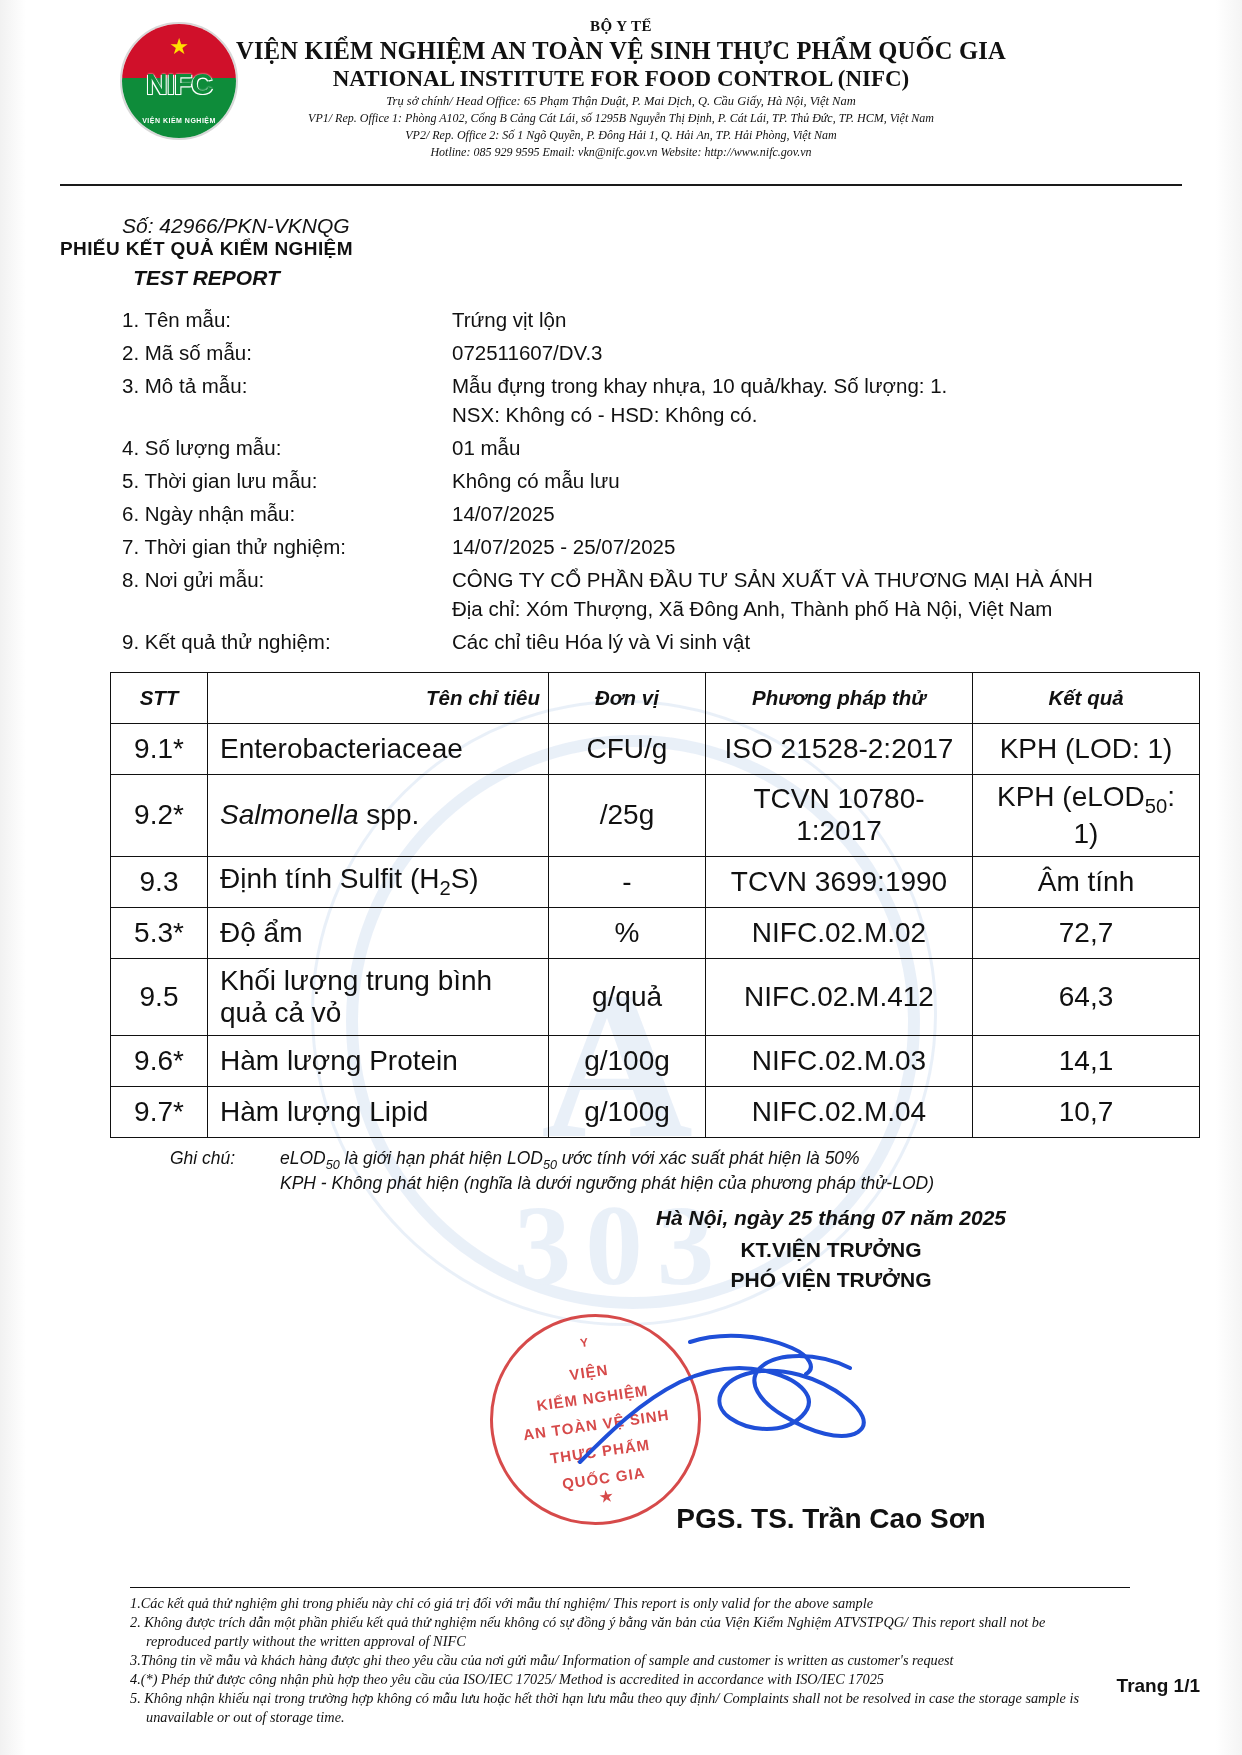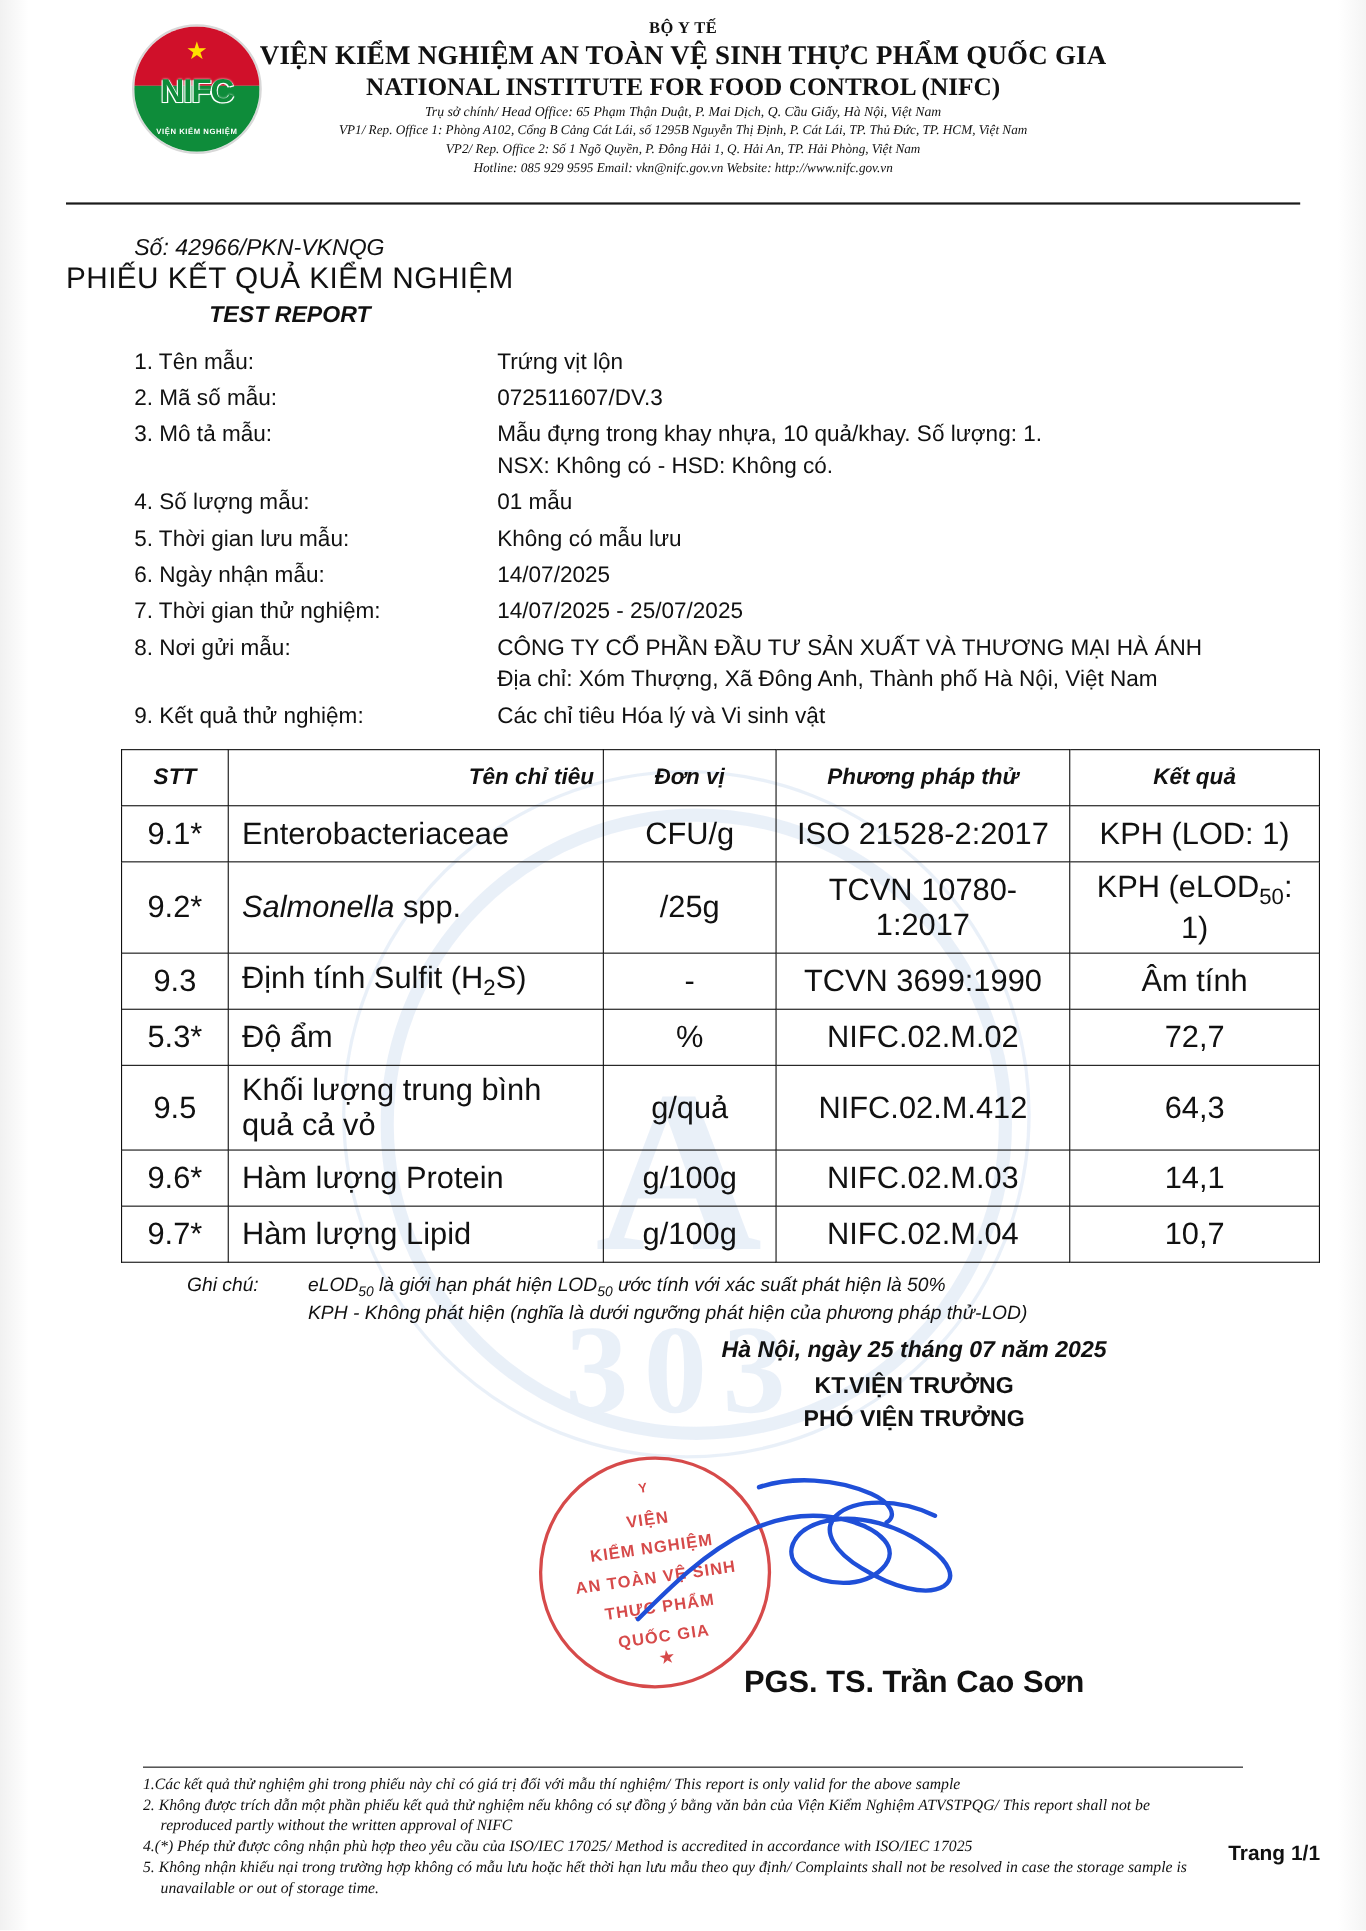--- a/index.html
+++ b/index.html
@@ -178,22 +178,22 @@
     padding-top: 6px;
     padding-left: 62px;
     box-sizing: border-box;
   }
   .title-block {
     flex: 1;
     text-align: center;
     padding-right: 40px;
   }
   .title-vn {
-    font-size: 27px;
-    font-weight: normal;
+    font-size: 19px;
+    font-weight: bold;
     letter-spacing: .4px;
   }
   .title-en {
     font-size: 21px;
     font-weight: bold;
     font-style: italic;
     margin-top: 6px;
   }
 
   
@@ -584,20 +584,21 @@
 
     <div class="sign-name">PGS. TS. Trần Cao Sơn</div>
   </div>
 
   <div class="footer">
     <div class="footer-rule"></div>
     <div class="footer-list">
       <div>1.Các kết quả thử nghiệm ghi trong phiếu này chỉ có giá trị đối với mẫu thí nghiệm/ This report is only valid for the above sample</div>
       <div>2. Không được trích dẫn một phần phiếu kết quả thử nghiệm nếu không có sự đồng ý bằng văn bản của Viện Kiểm Nghiệm ATVSTPQG/ This report shall not be</div>
       <div class="cont">reproduced partly without the written approval of NIFC</div>
+      <div>3.Thông tin về mẫu và khách hàng được ghi theo yêu cầu của nơi gửi mẫu/ Information of sample and customer is written as customer's request</div>
       <div>4.(*) Phép thử được công nhận phù hợp theo yêu cầu của ISO/IEC 17025/ Method is accredited in accordance with ISO/IEC 17025</div>
       <div>5. Không nhận khiếu nại trong trường hợp không có mẫu lưu hoặc hết thời hạn lưu mẫu theo quy định/ Complaints shall not be resolved in case the storage sample is</div>
       <div class="cont">unavailable or out of storage time.</div>
     </div>
   </div>
   <div class="page-no">Trang 1/1</div>
 
 </div>
 
 </body></html>

